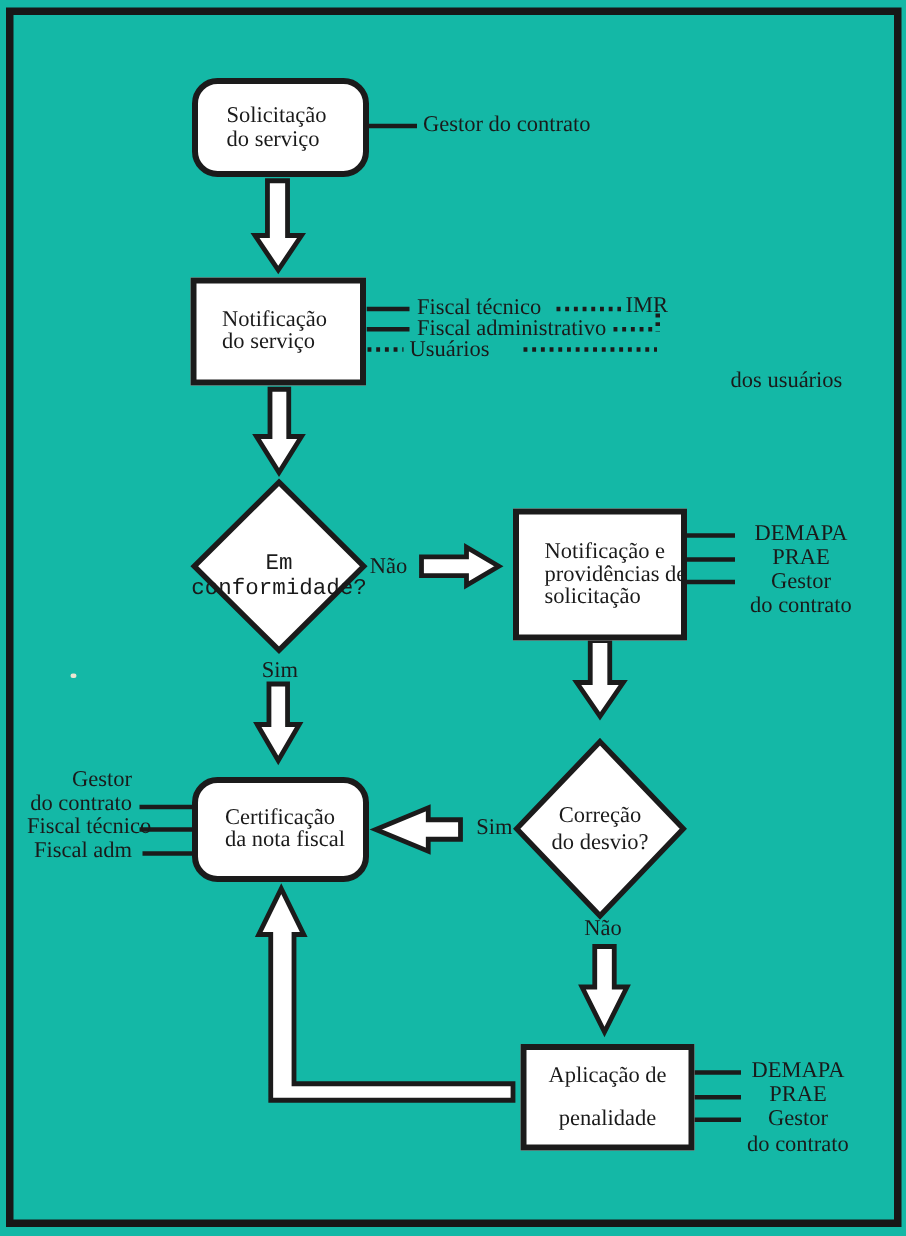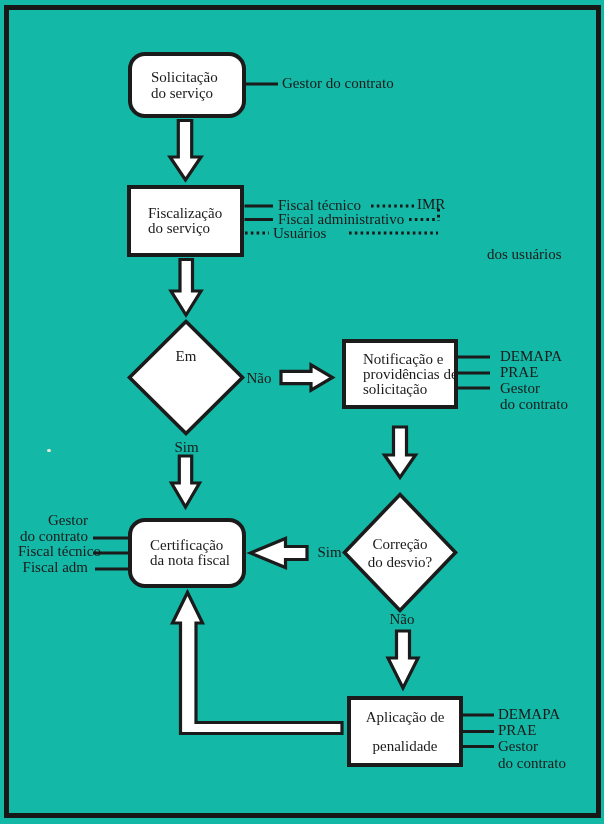--- a/index.html
+++ b/index.html
@@ -7,21 +7,21 @@
           font-family:"Liberation Serif","DejaVu Serif",serif;color:#1a1a1a;}
   .frame{position:absolute;left:4px;top:5px;width:597px;height:813px;
          border:5px solid #171717;box-sizing:border-box;z-index:0;}
   svg.gfx{position:absolute;left:0;top:0;z-index:1;}
   .node{position:absolute;z-index:2;background:#ffffff;border:4px solid #1b1b1b;
         box-sizing:border-box;display:flex;flex-direction:column;justify-content:center;
         font-size:15px;}
   .node.rounded{border-radius:17px;}
   .node .l{display:block;white-space:nowrap;}
   .dtext{position:absolute;z-index:2;text-align:center;font-size:15px;}
-  .lbl{position:absolute;z-index:2;white-space:nowrap;font-size:15px;line-height:15.5px;}
+  .lbl{position:absolute;z-index:2;white-space:nowrap;font-size:15px;line-height:15.5px;text-align:center;}
   .actors div{white-space:nowrap;}
   .right{text-align:right;}
   .speck{position:absolute;left:47px;top:449px;width:4px;height:3px;background:#ece5d2;
          border-radius:2px;z-index:1;}
 </style>
 </head>
 <body>
 
 <div class="canvas">
 
@@ -63,42 +63,43 @@
       <path d="M342,722.5 H196 V623 H202.5 L187.5,592.5 L172.5,623 H180.5 V733.5 H342 Z" fill="#ffffff" stroke-width="3.2"></path>
     </g>
   </svg>
 
   <div class="node rounded" style="left:128px;top:52px;width:118px;height:66px;border-width:4.5px;padding-left:19px;line-height:16.5px;">
     <span class="l">Solicitação</span>
     <span class="l">do serviço</span>
   </div>
 
   <div class="node" style="left:127px;top:185px;width:117px;height:72px;padding-left:17px;line-height:15.5px;">
-    <span class="l">Fiscalização</span>
+    <span class="l">Notificação</span>
     <span class="l">do serviço</span>
   </div>
 
-  <div class="node" style="left:342px;top:339px;width:116px;height:70px;padding-left:17px;line-height:15px;">
+  <div class="node" style="left:342px;top:339px;width:116px;height:88px;padding-left:17px;line-height:15px;">
     <span class="l">Notificação e</span>
     <span class="l">providências de</span>
     <span class="l">solicitação</span>
   </div>
 
   <div class="node rounded" style="left:128px;top:518px;width:118px;height:70px;padding-left:18px;line-height:15.5px;font-family:Liberation Serif, serif;">
     <span class="l">Certificação</span>
     <span class="l">da nota fiscal</span>
   </div>
 
   <div class="node" style="left:347px;top:696px;width:116px;height:71px;align-items:center;line-height:16.5px;gap:12px;">
     <span class="l">Aplicação de</span>
     <span class="l">penalidade</span>
   </div>
 
-  <div class="dtext" style="left:116px;top:348px;width:140px;line-height:16.5px;">
+  <div class="dtext" style="left:116px;top:368px;width:140px;line-height:16.5px;font-family:Liberation Mono, monospace;">
     <div>Em</div>
+    <div>conformidade?</div>
   </div>
   <div class="dtext" style="left:340px;top:536px;width:120px;line-height:17.5px;">
     <div>Correção</div>
     <div>do desvio?</div>
   </div>
 
   <div class="lbl" style="left:282px;top:76px;">Gestor do contrato</div>
   <div class="lbl" style="left:278px;top:198px;">Fiscal técnico</div>
   <div class="lbl" style="left:417px;top:197px;">IMR</div>
   <div class="lbl" style="left:278px;top:212px;">Fiscal administrativo</div>

